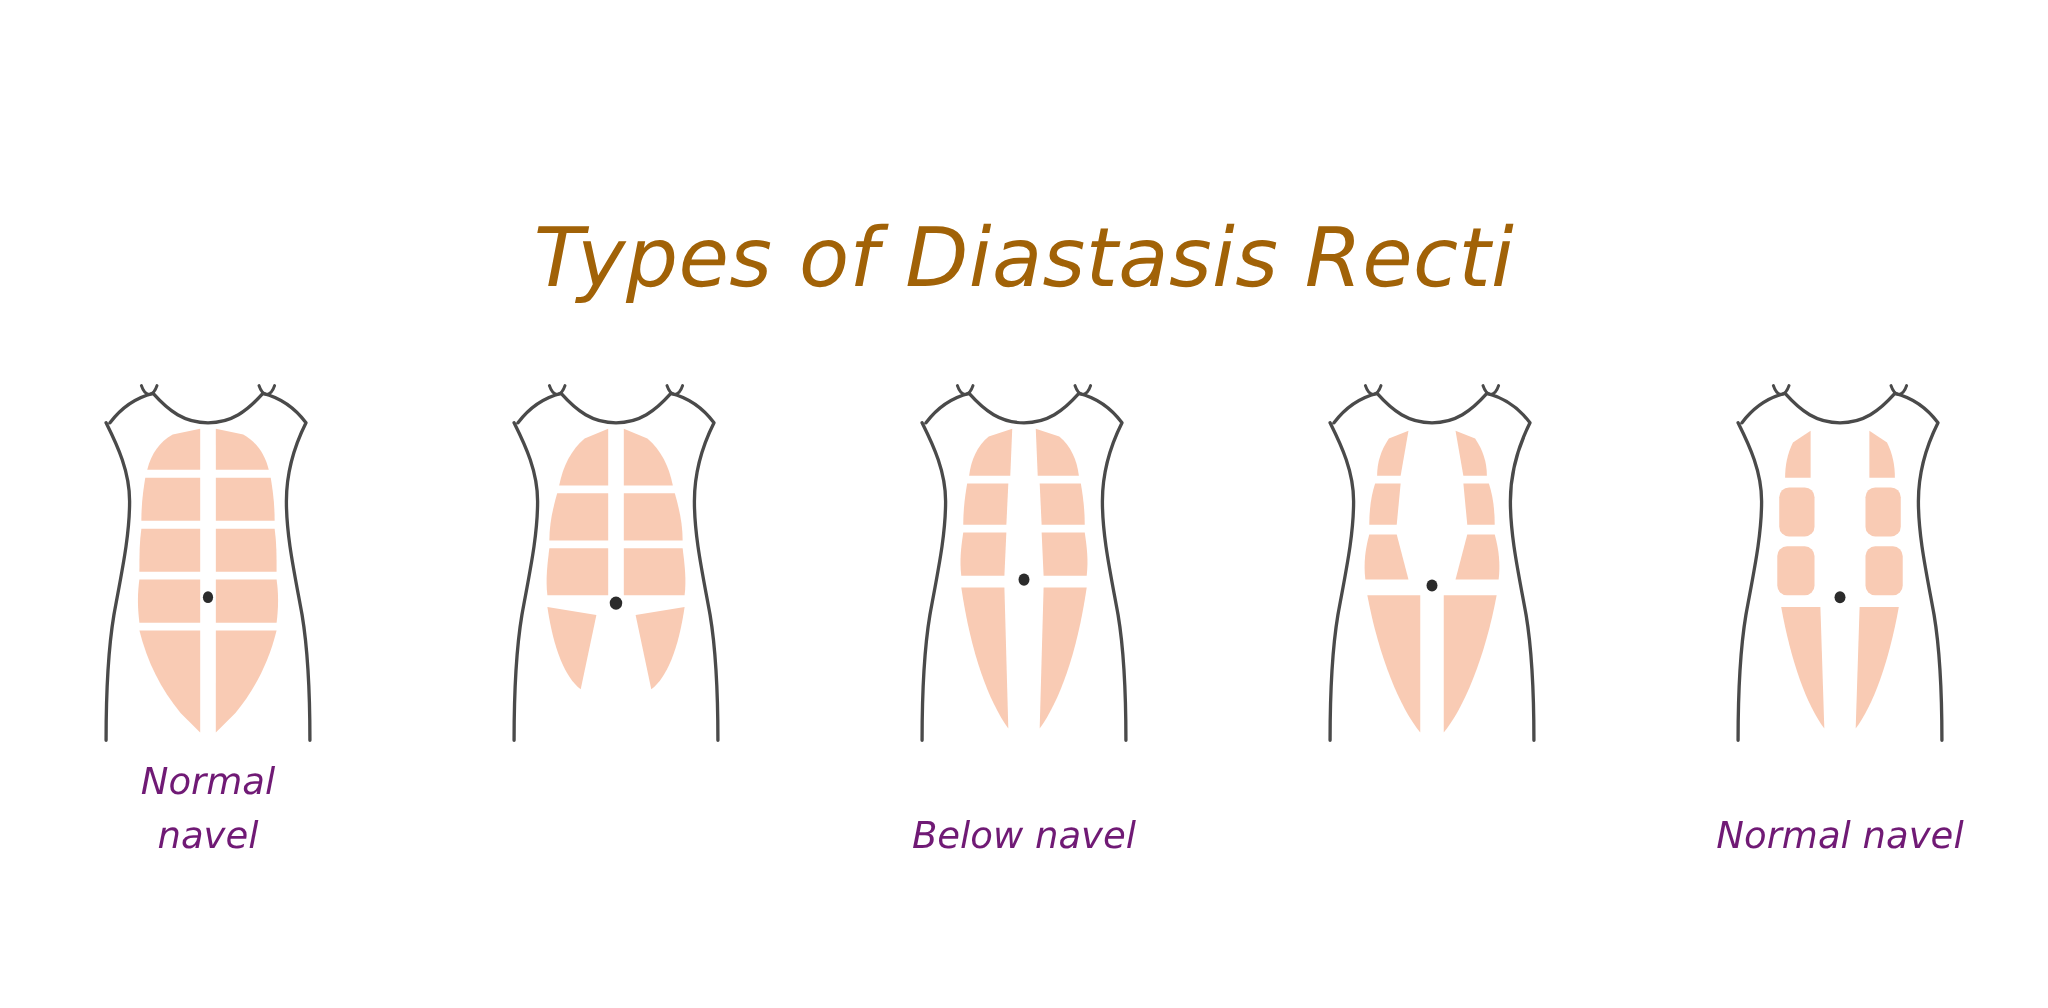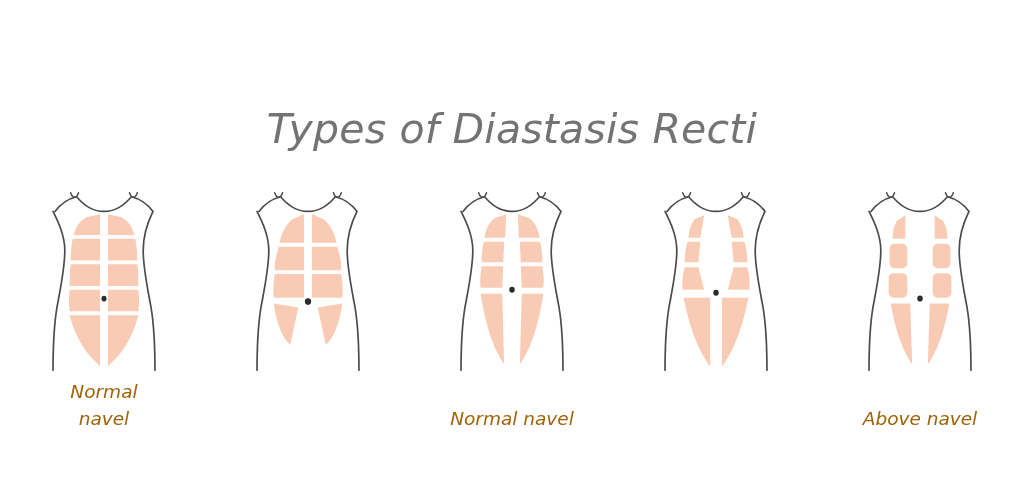--- a/index.html
+++ b/index.html
@@ -25,21 +25,21 @@
     position: absolute;
     top: 78px;
     left: 0;
     width: 1024px;
     text-align: center;
     font-family: "DejaVu Sans", sans-serif;
     font-style: italic;
     font-weight: 400;
     font-size: 41px;
     letter-spacing: 0.2px;
-    color: #737373;
+    color: #a16207;
     white-space: nowrap;
   }
   .figures-row {
     position: absolute;
     top: 182px;
     left: 0;
     width: 1024px;
     height: 210px;
     display: flex;
     justify-content: space-between;
@@ -73,21 +73,21 @@
     width: 196px;
     text-align: center;
   }
   .caption-line {
     display: block;
     font-family: "DejaVu Sans", sans-serif;
     font-style: italic;
     font-weight: 400;
     font-size: 18.5px;
     line-height: 27px;
-    color: #a16207;
+    color: #701a75;
     white-space: nowrap;
   }
   .caption-cell.multiline .caption-line {
     line-height: 27px;
   }
   .caption-cell.single {
     padding-top: 27px;
   }
 </style>
 </head>
@@ -223,25 +223,25 @@
 
   </div>
 
   <div class="captions-row">
 
     <div class="caption-cell multiline">
       <span class="caption-line">Normal</span>
       <span class="caption-line">navel</span>
     </div>
 
+    <div class="caption-cell single">
+      <span class="caption-line">Below navel</span>
+    </div>
 
     <div class="caption-cell single">
       <span class="caption-line">Normal navel</span>
     </div>
 
-    <div class="caption-cell single">
-      <span class="caption-line">Above navel</span>
-    </div>
 
 
   </div>
 
 </div>
 
 </body></html>

